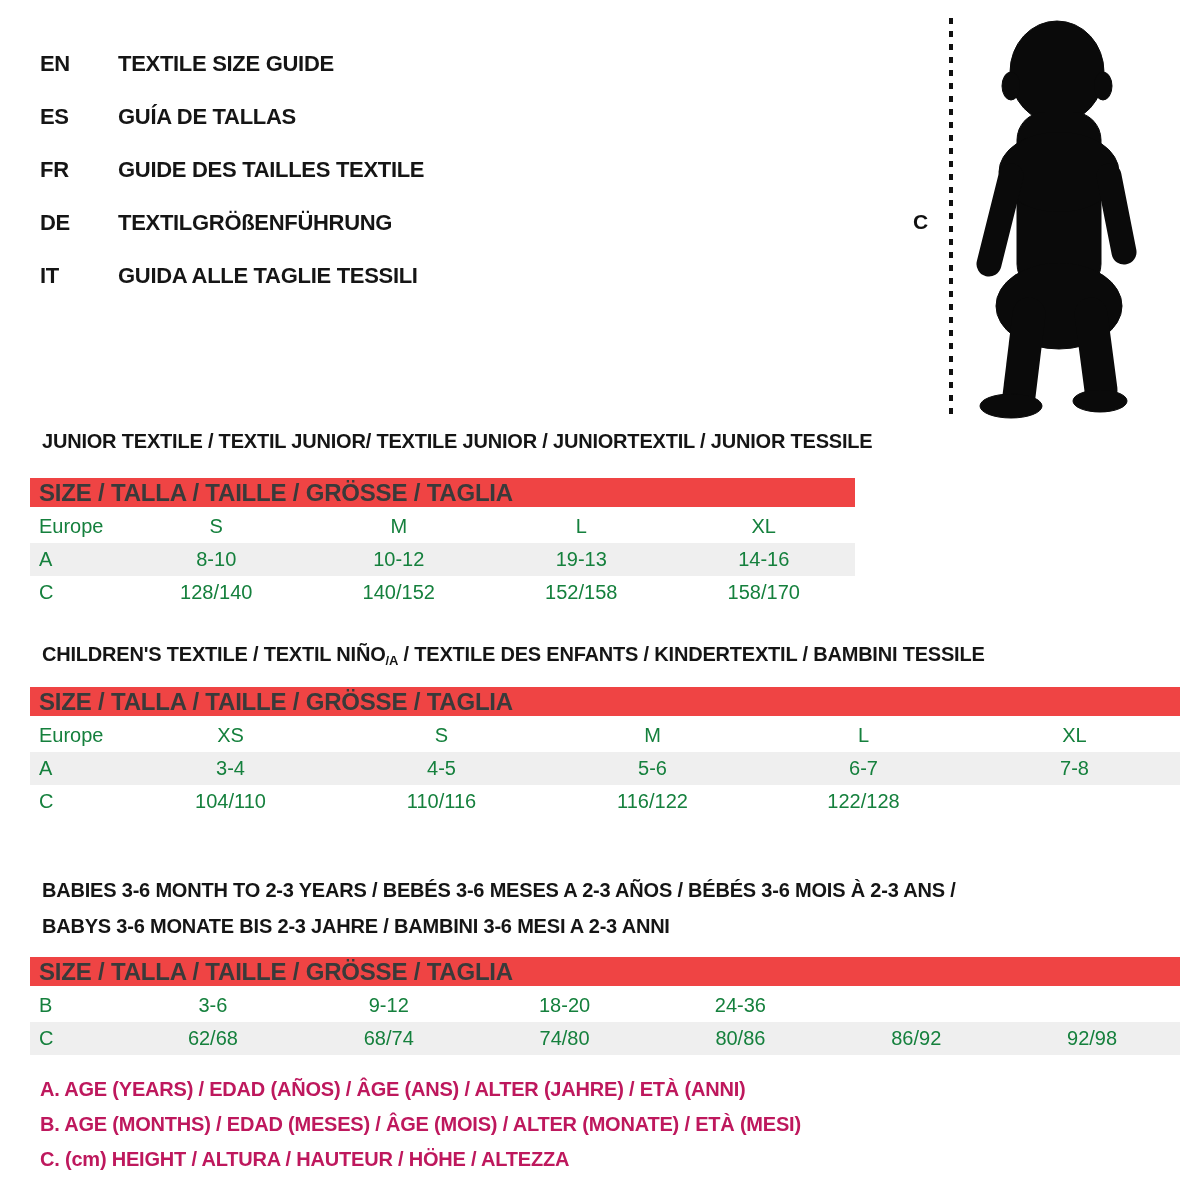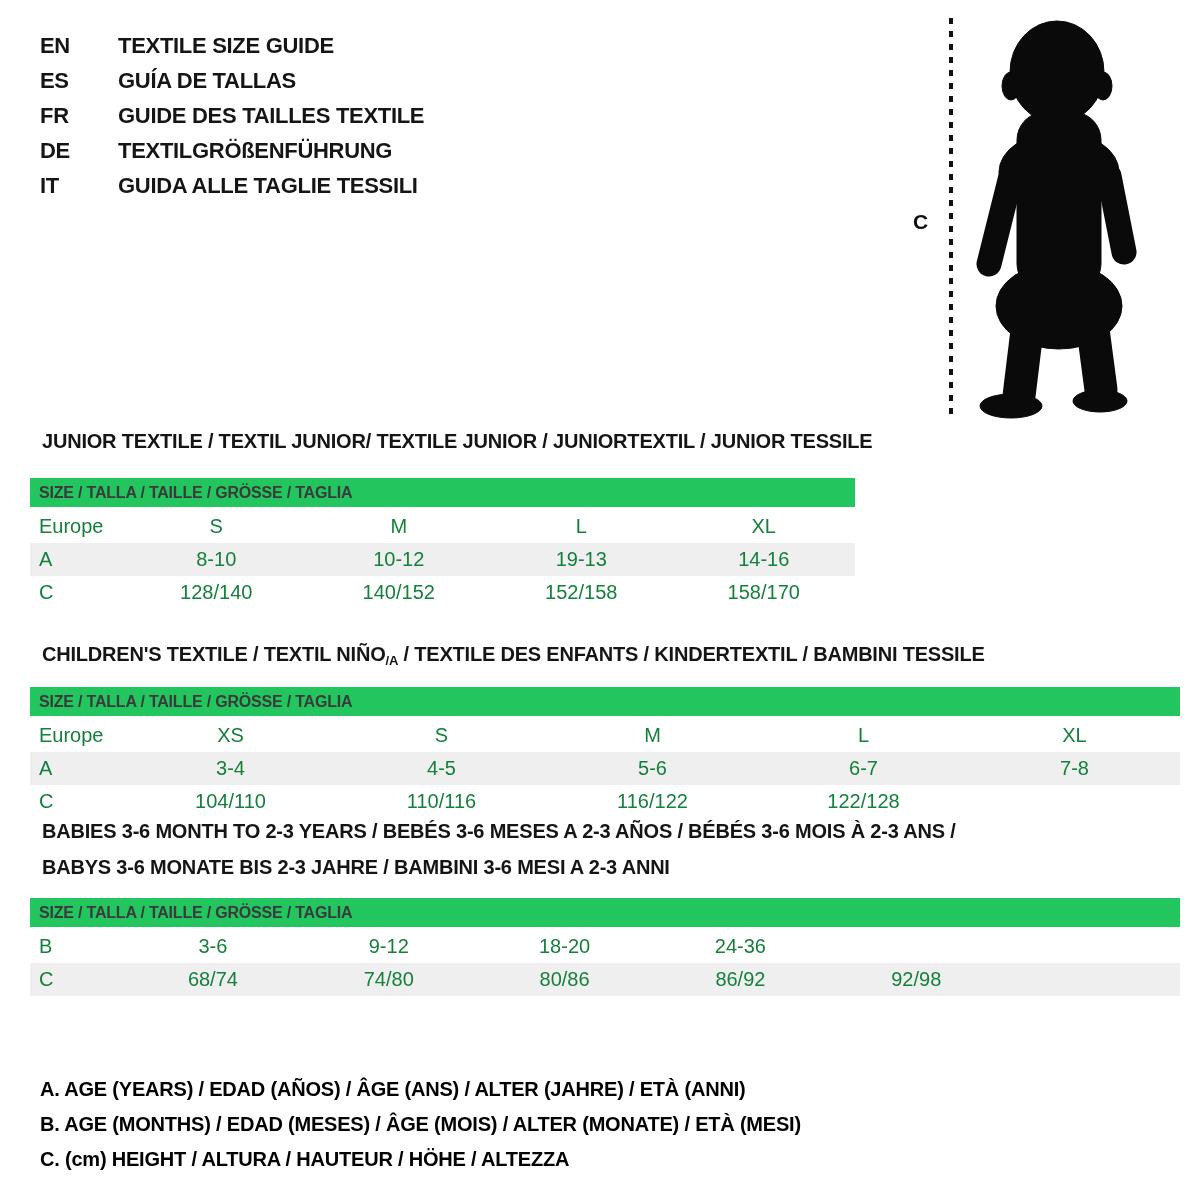--- a/index.html
+++ b/index.html
@@ -8,21 +8,21 @@
     position:relative;
     width:1200px; height:1200px;
     background:#ffffff;
     font-family:"Liberation Sans", sans-serif;
     color:#1d1d1d;
     overflow:hidden;
   }
 
   
   .lang-block { position:absolute; top:28px; left:40px; }
-  .lang-row { display:grid; grid-template-columns:78px auto; line-height:35px; }
+  .lang-row { display:grid; grid-template-columns:78px auto; line-height:35px;margin-top:18px; }
   .lang-code, .lang-label {
     font-weight:bold; font-size:22px; letter-spacing:-0.3px; color:#151515;
     white-space:nowrap;
   }
 
   
   .figure-block { position:absolute; top:14px; left:905px; width:280px; height:410px; }
   .measure-line {
     position:absolute; left:44px; top:4px; width:4px; height:400px;
     background:repeating-linear-gradient(to bottom, #101010 0 6px, transparent 6px 13px);
@@ -34,48 +34,48 @@
   .baby-svg { position:absolute; left:62px; top:0px; }
 
   
   .size-section { position:absolute; left:30px; }
   .section-title {
     font-weight:bold; font-size:20px; letter-spacing:-0.2px; color:#151515;
     padding-left:12px; white-space:nowrap;
   }
   .section-title .sub { font-size:13px; position:relative; top:4px; }
   .size-bar {
-    background:#22c55e;
+    background:#ef4444;
     height:29px; line-height:29px;
-    font-weight:bold; font-size:16px; letter-spacing:-0.2px; color:#3a3a3a;
+    font-weight:bold; font-size:24px; letter-spacing:-0.2px; color:#3a3a3a;
     padding-left:9px;
     margin-bottom:3px;
     white-space:nowrap;
   }
   .trow { display:grid; height:33px; line-height:33px; font-size:20px; color:#15803d; }
   .trow.shaded { background:#efefef; }
   .cell { text-align:center; white-space:nowrap; }
   .cell.rowlabel { text-align:left; padding-left:9px; }
 
   .sec-junior   { top:430px; width:825px; }
   .sec-junior   .section-title { margin-bottom:25px; }
   .sec-junior   .trow { grid-template-columns:95px repeat(4,1fr); }
 
   .sec-children { top:643px; width:1150px; }
   .sec-children .section-title { margin-bottom:21px; }
   .sec-children .trow { grid-template-columns:95px repeat(5,1fr); }
 
-  .sec-babies   { top:813px; width:1150px; }
+  .sec-babies   { top:872px; width:1150px; }
   .sec-babies   .section-title { line-height:36px; margin-bottom:13px; }
   .sec-babies   .trow { grid-template-columns:95px repeat(6,1fr); }
 
   
   .legend { position:absolute; top:1072px; left:40px; }
   .legend-line {
-    font-weight:bold; font-size:20px; letter-spacing:-0.2px; color:#000000;
+    font-weight:bold; font-size:20px; letter-spacing:-0.2px; color:#be185d;
     line-height:35px; white-space:nowrap;
   }
 </style>
 </head>
 <body>
 
 <div class="page">
 
   <div class="lang-block">
     <div class="lang-row">
@@ -189,20 +189,21 @@
     <div class="size-bar">SIZE / TALLA / TAILLE / GRÖSSE / TAGLIA</div>
     <div class="trow">
       <div class="cell rowlabel">B</div>
       <div class="cell">3-6</div>
       <div class="cell">9-12</div>
       <div class="cell">18-20</div>
       <div class="cell">24-36</div>
     </div>
     <div class="trow shaded">
       <div class="cell rowlabel">C</div>
+      <div class="cell">62/68</div>
       <div class="cell">68/74</div>
       <div class="cell">74/80</div>
       <div class="cell">80/86</div>
       <div class="cell">86/92</div>
       <div class="cell">92/98</div>
     </div>
   </div>
 
   <div class="legend">
     <div class="legend-line">A. AGE (YEARS) / EDAD (AÑOS) / ÂGE (ANS) / ALTER (JAHRE) / ETÀ (ANNI)</div>

